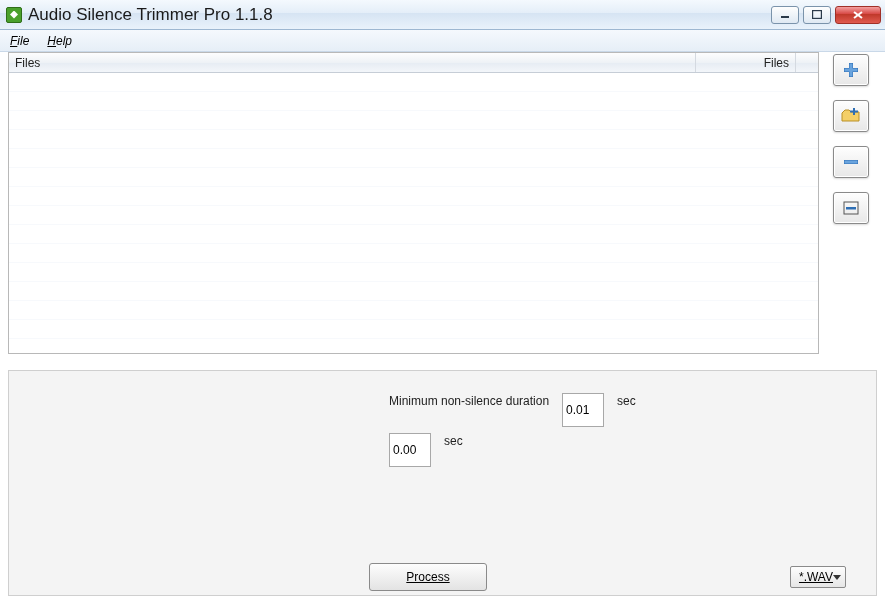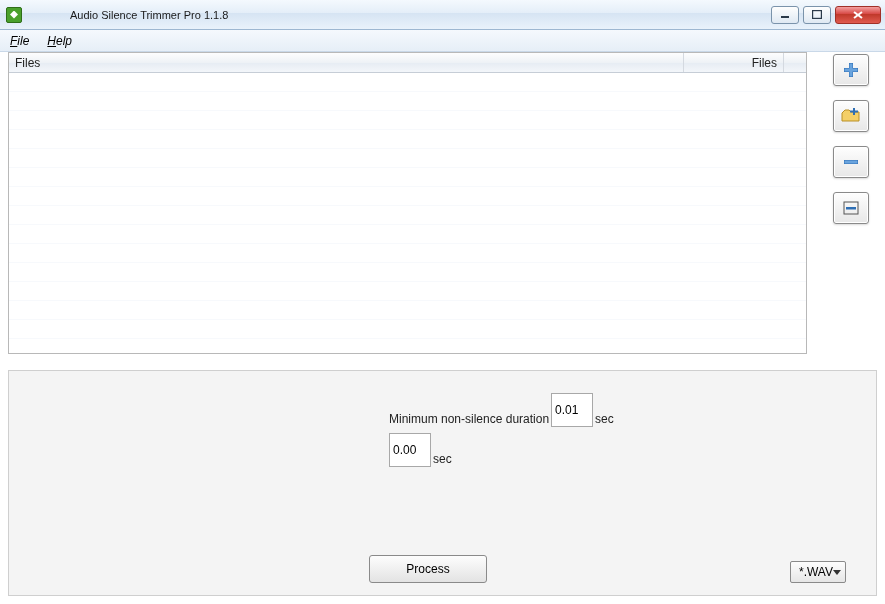--- a/index.html
+++ b/index.html
@@ -30,21 +30,21 @@
     margin-right: 6px;
     position: relative;
     flex: 0 0 auto;
   }
   .app-icon::before {
     content: ""; position: absolute; left: 3px; top: 3px;
     width: 8px; height: 8px;
     background: #fff;
     clip-path: polygon(50% 0, 100% 50%, 50% 100%, 0 50%);
   }
-  .title-text { flex: 1 1 auto; font-size: 11px; margin-left: 42px; }
+  .title-text { flex: 1 1 auto; font-size: 17px; }
   .win-buttons { display: flex; gap: 4px; }
   .win-btn {
     width: 28px; height: 18px;
     border: 1px solid #7a93ab;
     border-radius: 3px;
     background: linear-gradient(#fefefe, #dfe9f3);
     display: flex; align-items: center; justify-content: center;
     cursor: default;
   }
   .win-btn.close {
@@ -72,21 +72,21 @@
 
   
   .client {
     padding: 0 8px 8px 8px;
     height: calc(604px - 30px - 22px);
     display: flex;
     flex-direction: column;
   }
   .upper {
     display: flex;
-    gap: 26px;
+    gap: 14px;
     align-items: flex-start;
   }
   
   .grid {
     flex: 1 1 auto;
     border: 1px solid #b8b8b8;
     background: #fff;
     height: 302px;
     display: flex;
     flex-direction: column;
@@ -145,35 +145,36 @@
     position: relative;
     padding: 22px 20px 12px 20px;
   }
   .opts {
     margin-left: 360px;
     max-width: 420px;
     color: #222;
     font-size: 12px;
     line-height: 1.35;
   }
-  .opt-row { display: flex; align-items: flex-end; gap: 2px; margin-bottom: 6px; }
+  .opt-row { display: flex; align-items: flex-start; gap: 13px; margin-bottom: 6px; }
   .opt-row input[type=text] {
     width: 42px;
     height: 34px;
     border: 1px solid #a8a8a8;
     background: #fff;
     font: inherit;
     padding: 1px 3px;
   }
   .desc { margin-bottom: 20px; color: #222; }
   .bottom-row {
     position: absolute;
-    left: 0; right: 0; bottom: 12px;
-    display: flex;
-    align-items: flex-end;
+    left: 0; right: 0; bottom: 4px;
+    display: flex;
+    align-items: center;
+    text-decoration: underline;
   }
   .process-btn {
     margin-left: 360px;
     width: 118px; height: 28px;
     border: 1px solid #8a8a8a;
     border-radius: 3px;
     background: linear-gradient(#fdfdfd, #e3e3e3);
     font: inherit;
     cursor: default;
   }

